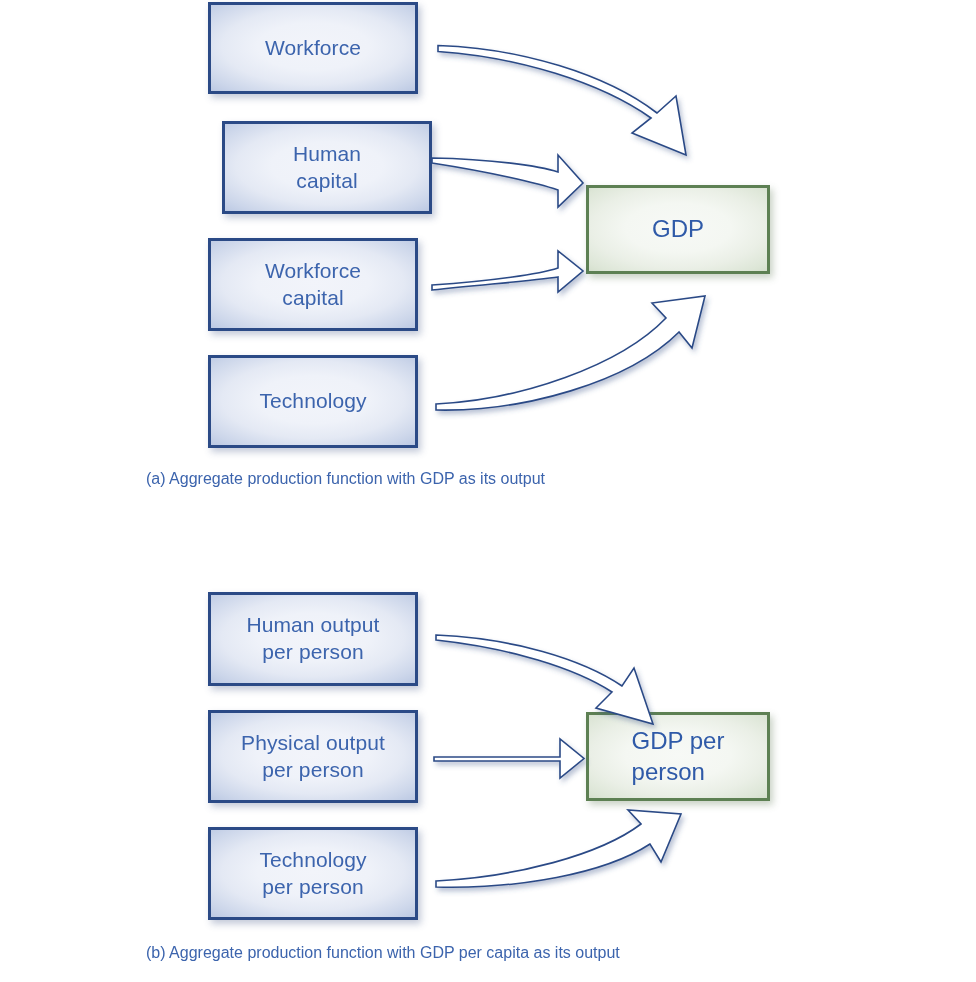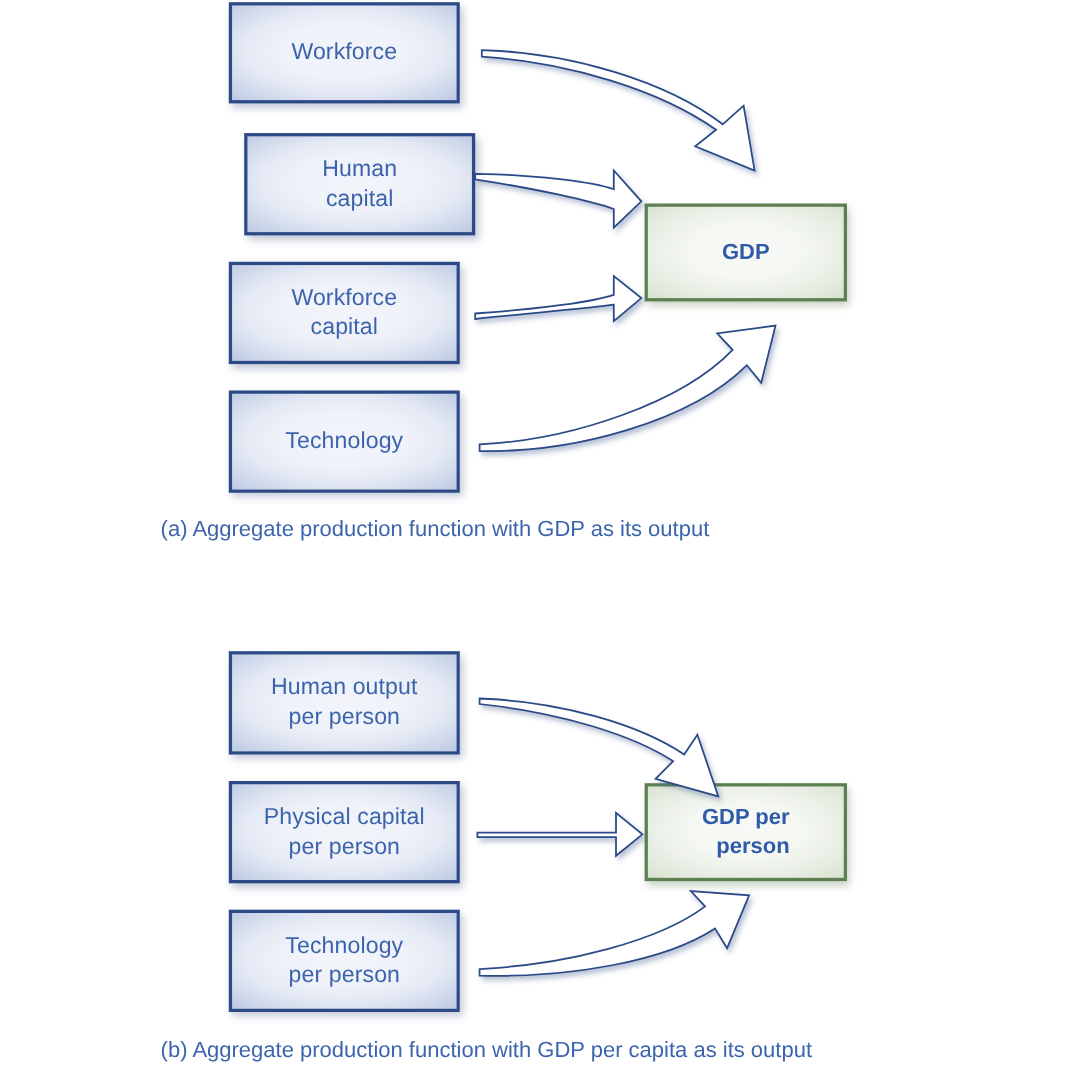--- a/index.html
+++ b/index.html
@@ -55,32 +55,32 @@
       radial-gradient(ellipse 74% 74% at 50% 48%,
         #f7f9f6 0%,
         #f4f7f2 40%,
         #eaefe6 66%,
         #dde6d7 88%,
         #d3decb 100%);
     box-shadow: 3px 4px 7px rgba(80,110,70,0.30);
     display: flex;
     align-items: center;
     justify-content: center;
-    text-align: right;
+    text-align: left;
     color: #2f5aa8;
-    font-weight: bold;
-    font-size: 20px;
+    font-weight: normal;
+    font-size: 24px;
     line-height: 1.28;
   }
 
   
   .caption {
     position: absolute;
     color: #3c64ad;
-    font-size: 20px;
+    font-size: 16px;
     white-space: nowrap;
   }
 
   .arrow-layer {
     position: absolute;
     left: 0; top: 0;
     width: 976px;
     height: 982px;
     pointer-events: none;
   }
@@ -137,21 +137,21 @@
 
     <div class="box" style="left:208px; top:592px; width:210px; height:94px;">
       <span>
         <span>Human output</span><br>
         <span>per person</span>
       </span>
     </div>
 
     <div class="box" style="left:208px; top:710px; width:210px; height:93px;">
       <span>
-        <span>Physical capital</span><br>
+        <span>Physical output</span><br>
         <span>per person</span>
       </span>
     </div>
 
     <div class="box" style="left:208px; top:827px; width:210px; height:93px;">
       <span>
         <span>Technology</span><br>
         <span>per person</span>
       </span>
     </div>

